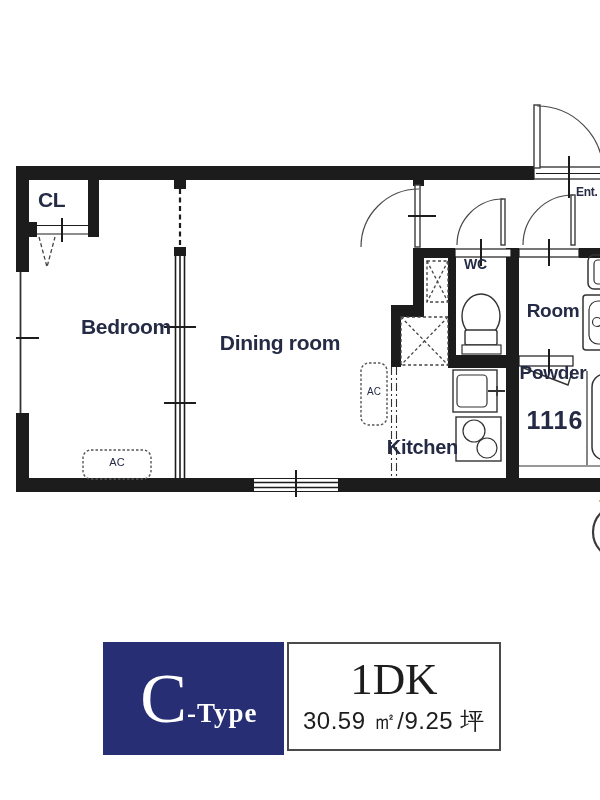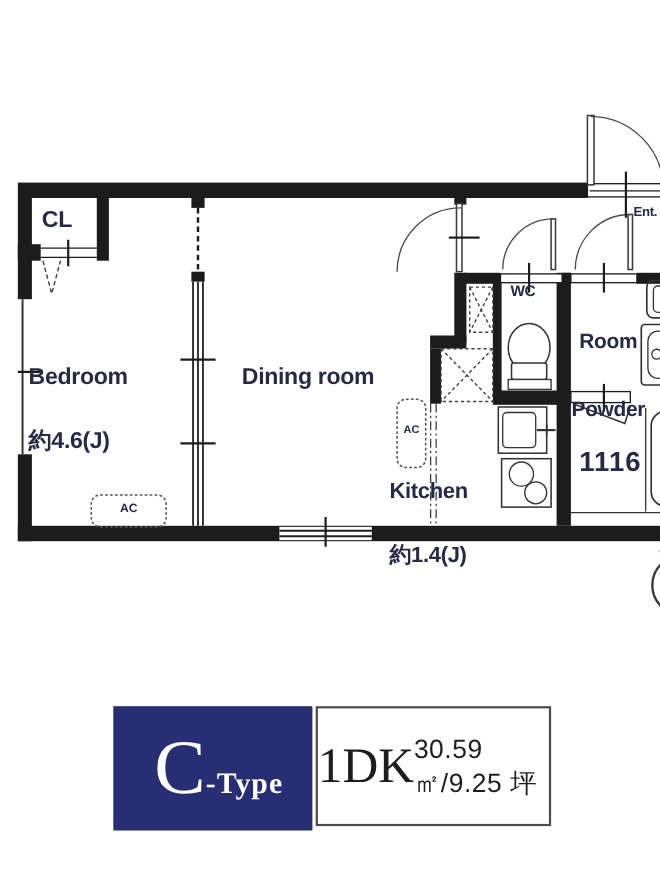--- a/index.html
+++ b/index.html
@@ -4,39 +4,39 @@
 <style>
   html,body { margin:0; padding:0; background:#fff; }
   .page { position:relative; width:600px; height:800px; background:#ffffff; overflow:hidden;
           font-family:"Liberation Sans", sans-serif; }
   .plan { position:absolute; left:0; top:0; width:568px; height:600px;margin-left:16px; }
   .plan svg { position:absolute; left:0; top:0; }
 
   .plan-label { position:absolute; font-family:"Liberation Sans", sans-serif; font-weight:bold;
                 color:var(--label_text,#252a45); letter-spacing:-0.3px; white-space:pre-line; }
   #lbl-cl       { left:22px;  top:188px; font-size:21px; }
-  #lbl-bedroom  { left:10px;  top:299px; width:145px; text-align:left; font-size:21px; line-height:29px; }
+  #lbl-bedroom  { left:10px;  top:283px; width:145px; text-align:right; font-size:21px; line-height:29px; }
   #lbl-dining   { left:184px; top:299px; width:160px; text-align:center; font-size:21px; line-height:29px; }
-  #lbl-kitchen  { left:338px; top:404px; width:104px; text-align:left; font-size:20px; line-height:29px; }
+  #lbl-kitchen  { left:338px; top:404px; width:104px; text-align:right; font-size:20px; line-height:29px; }
   #lbl-wc       { left:448px; top:256px; font-size:14px; }
   #lbl-powder   { left:498px; top:264px; width:78px;  text-align:center; font-size:19px; line-height:31px; }
   #lbl-ent      { left:560px; top:185px; font-size:12px; }
   #lbl-1116     { left:504px; top:406px; width:70px;  text-align:center; font-size:25px; letter-spacing:1px; }
-  .ac-label     { font-weight:bold; color:var(--label_text,#252a45); position:absolute; }
+  .ac-label     { font-weight:normal; color:var(--label_text,#252a45); position:absolute; }
   #lbl-ac-bedroom { left:67px;  top:456px; width:68px; text-align:center; font-size:11px; }
   #lbl-ac-kitchen { left:344px; top:386px; width:28px; text-align:center; font-size:10px; }
 
   .type-card  { position:absolute; left:103px; top:642px; width:398px; height:113px; display:flex; }
   .type-badge { width:172px; height:113px; background:var(--accent_navy,#272e74); color:#ffffff;
                 display:flex; align-items:center; justify-content:center;
                 font-family:"Liberation Serif", serif;padding-left:11px; }
   .type-badge .letter { font-size:70px; line-height:70px; }
   .type-badge .suffix { font-size:27px; font-weight:bold; letter-spacing:1px; }
   .type-info  { margin-left:3px; width:213px; height:105px; border:2px solid #4a4a4a; background:#fff;
-                display:flex; flex-direction:row; align-items:center; justify-content:center;
+                display:flex; flex-direction:column; align-items:center; justify-content:center;
                 font-family:"Liberation Serif", serif; color:#1d1d1d; }
   .type-info .layout { font-size:45px; line-height:47px; }
   .type-info .area   { font-size:24px; margin-top:2px; letter-spacing:0.5px;
                        font-family:"Liberation Sans", sans-serif; }
 </style>
 </head>
 <body>
 
 <div class="page">
   <div class="plan">
@@ -167,30 +167,28 @@
       <g>
         <circle cx="604" cy="532" r="27" fill="none" stroke="#3a3a3a" stroke-width="2.2"></circle>
         <polygon points="584,501 600,489 598,514" fill="#33281c" stroke="#b5762e" stroke-width="1.5"></polygon>
       </g>
     </svg>
 
     <div class="plan-label" id="lbl-cl">CL</div>
 
     <div class="plan-label" id="lbl-bedroom">
       <div>Bedroom</div>
-      <div>約4.6(J)</div>
     </div>
 
     <div class="plan-label" id="lbl-dining">
       <div>Dining room</div>
     </div>
 
     <div class="plan-label" id="lbl-kitchen">
       <div>Kitchen</div>
-      <div>約1.4(J)</div>
     </div>
 
     <div class="plan-label" id="lbl-wc">WC</div>
 
     <div class="plan-label" id="lbl-powder">
       <div>Room</div>
       <div>Powder</div>
     </div>
 
     <div class="plan-label" id="lbl-ent">Ent.</div>

